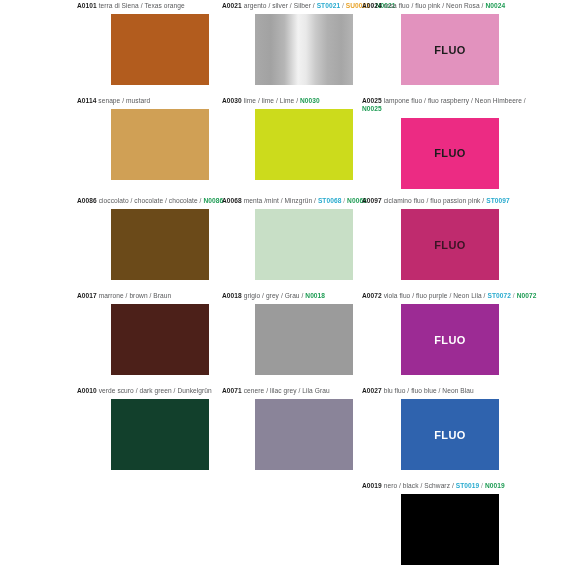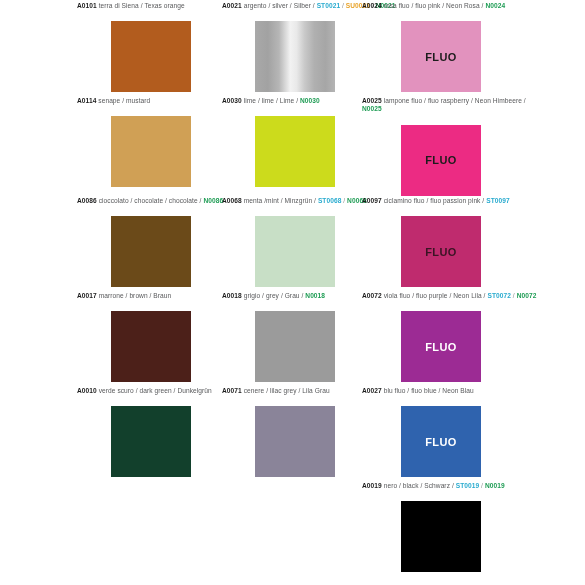--- a/index.html
+++ b/index.html
@@ -32,23 +32,23 @@
   .caption .code{
     font-weight:bold;
     color:#1c1c1c;
   }
   .caption .st{ color:#29abcf; font-weight:bold; }
   .caption .su{ color:#e8a32a; font-weight:bold; }
   .caption .n0{ color:#1e9c54; font-weight:bold; }
   .caption .sep{ color:#8a8c8e; }
 
   .swatch{
-    width:80px;
+    width:98px;
     height:71px;
-    margin-top:11px;
+    margin-top:4px;
     position:relative;
     display:block;
   }
   .swatch.wide-left{margin-left:34px;}
   .swatch.c2{margin-left:33px;}
   .swatch.c3{margin-left:39px;}
 
   .fluo{
     position:absolute;
     left:0;right:0;

